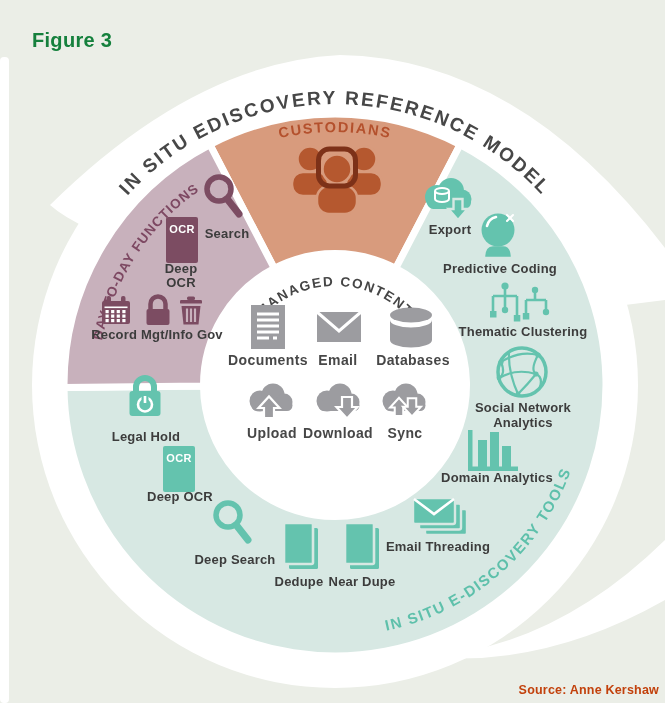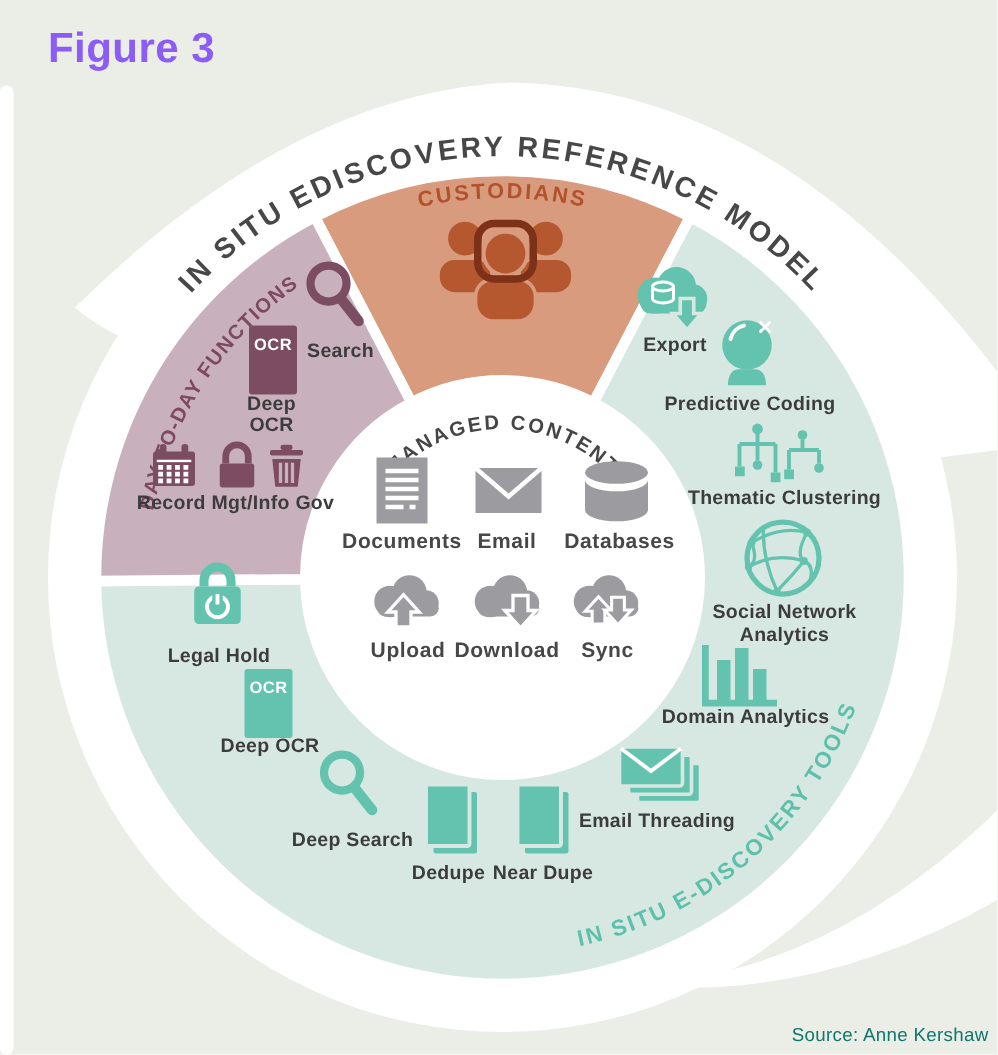--- a/index.html
+++ b/index.html
@@ -1,21 +1,21 @@
 <!DOCTYPE html>
 <html><head>
 <meta charset="utf-8">
 <style>
   html,body{margin:0;padding:0;background:#ffffff}
   .stage{position:relative;width:665px;height:703px;background:#ebeee7;overflow:hidden;
          font-family:"Liberation Sans",sans-serif;}
-  .figure-label{position:absolute;left:32px;top:16px;font-size:28px;font-weight:bold;
-                color:#8b5cf6;letter-spacing:0.3px}
-  .source-credit{position:absolute;right:6px;bottom:6px;font-size:12.5px;font-weight:normal;
-                 color:#0f766e;letter-spacing:0.2px}
+  .figure-label{position:absolute;left:32px;top:29px;font-size:20px;font-weight:bold;
+                color:#15803d;letter-spacing:0.3px}
+  .source-credit{position:absolute;right:6px;bottom:6px;font-size:12.5px;font-weight:bold;
+                 color:#c2410c;letter-spacing:0.2px}
   svg{position:absolute;left:0;top:0}
   text{font-family:"Liberation Sans",sans-serif}
   .seg-lbl{font-weight:bold;font-size:13px;fill:#3c3c3c;text-anchor:middle;letter-spacing:0.2px}
   .ctr-lbl{font-weight:bold;font-size:14px;fill:#474747;text-anchor:middle;letter-spacing:0.4px}
   .arc-title{font-weight:bold;font-size:19px;fill:#474747;letter-spacing:2.2px}
   .arc-custodians{font-weight:bold;font-size:14.5px;fill:#b4512d;letter-spacing:1.6px}
   .arc-day{font-weight:bold;font-size:13.5px;fill:#7d4862;letter-spacing:1px}
   .arc-tools{font-weight:bold;font-size:15px;fill:#5ec0ab;letter-spacing:1.6px}
   .arc-managed{font-weight:bold;font-size:13.5px;fill:#454545;letter-spacing:1.6px}
   .ocr-text{font-weight:bold;font-size:11px;fill:#ffffff;text-anchor:middle;letter-spacing:0.3px}

